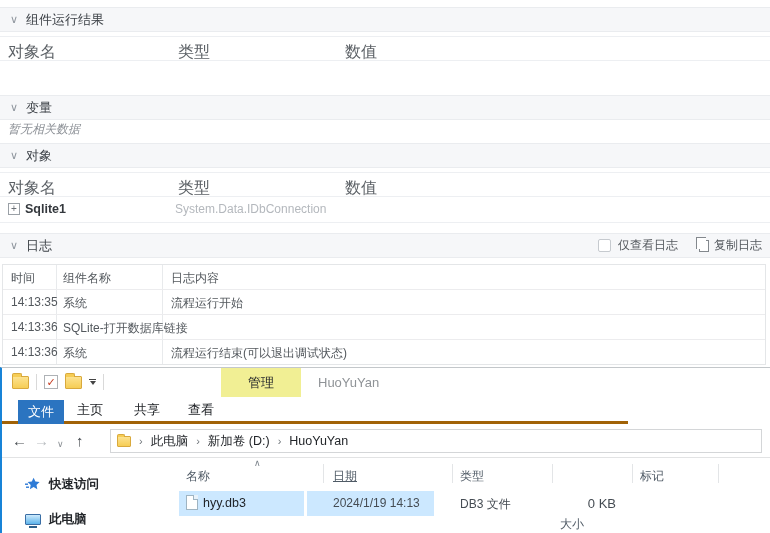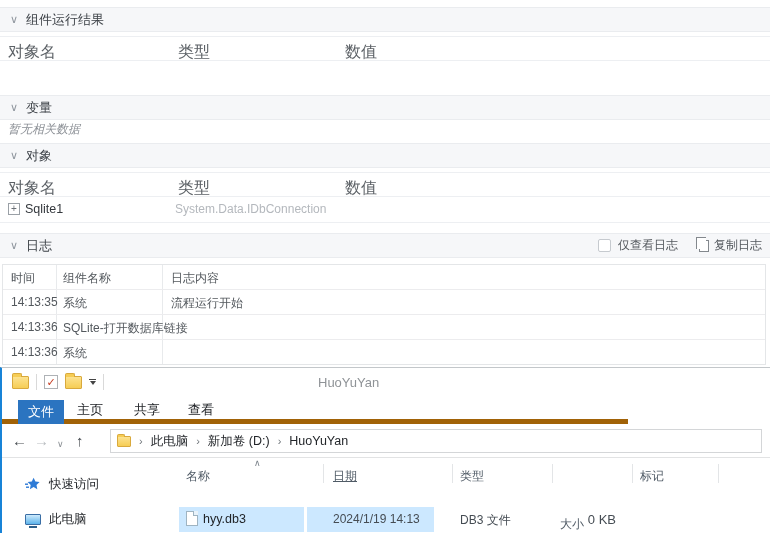--- a/index.html
+++ b/index.html
@@ -16,21 +16,21 @@
 
   .tbl-head { position:absolute; left:0; width:770px; height:25px;
               border-top:1px solid #edeff2; border-bottom:1px solid #edeff2; }
   .tbl-head span, .cell { position:absolute; top:5px; font-size:16px; color:#5c6166; white-space:nowrap; }
 
   .empty-note { position:absolute; left:8px; top:121px; font-size:12px; color:#8c9096; font-style:italic; }
 
   .obj-row { position:absolute; left:0; top:198px; width:770px; height:25px; border-bottom:1px solid #edeff2; }
   .expand-ic { position:absolute; left:8px; top:5px; width:12px; height:12px; border:1px solid #9aa0a6;
                color:#6b7076; font-size:10px; line-height:10px; text-align:center; background:#fff; }
-  .obj-name { position:absolute; left:25px; top:4px; font-size:12.5px; color:#34383d; }
+  .obj-name { position:absolute; left:25px; top:4px; font-size:12.5px; color:#34383d;font-weight:bold; }
   .obj-type { position:absolute; left:175px; top:4px; font-size:12px; color:#b4b8bd; }
 
   .log-controls { position:absolute; right:8px; top:237px; display:flex; align-items:center; gap:7px; }
   .chkbox { width:13px; height:13px; border:1px solid #c6cacf; border-radius:2px; background:#fff; cursor:pointer; }
   .log-controls .t { font-size:12px; color:#52575c; }
   .copy-btn { display:flex; align-items:center; gap:5px; margin-left:14px; cursor:pointer; }
   .copy-ic { position:relative; width:10px; height:12px; border:1px solid #83888d; background:#fff; }
   .copy-ic::before { content:""; position:absolute; left:-4px; top:-4px; width:9px; height:11px;
                      border:1px solid #83888d; border-right:none; border-bottom:none; background:#fff; }
 
@@ -57,51 +57,51 @@
   .qcheck { width:14px; height:14px; border:1px solid #aeb2b6; background:#fff; color:#c4391f;
             font-size:11px; line-height:12px; text-align:center; }
   .qdrop { display:flex; flex-direction:column; align-items:center; gap:1px; cursor:pointer; }
   .qdrop .bar { width:7px; height:1px; background:#444; }
   .qdrop .tri { width:0; height:0; border-left:3.5px solid transparent; border-right:3.5px solid transparent; border-top:4px solid #444; }
 
   .manage-tab { position:absolute; left:219px; top:0; width:80px; height:29px; background:#f1ef94;
                 display:flex; align-items:center; justify-content:center; font-size:13px; color:#23262a; cursor:pointer; }
   .win-title { position:absolute; left:316px; top:7px; font-size:13px; color:#8f9397; }
 
-  .menu-row { position:absolute; left:0; top:29px; width:626px; height:27px; border-bottom:5px solid #a16207; }
+  .menu-row { position:absolute; left:0; top:29px; width:626px; height:27px; border-bottom:3px solid #a16207; }
   .file-btn { position:absolute; left:16px; top:3px; width:46px; height:24px; background:#2b74c0; color:#fff;
               font-size:13px; display:flex; align-items:center; justify-content:center; cursor:pointer; }
   .rtab { position:absolute; top:0; height:26px; display:flex; align-items:center; justify-content:center;
           font-size:13px; color:#23262a; cursor:pointer; }
   .ctx-tab { position:absolute; left:221px; top:0; width:78px; height:27px; background:#fff;
              border-left:1px solid #d4d4d4; border-right:1px solid #d4d4d4;
              display:flex; align-items:center; justify-content:center; font-size:13px; color:#23262a; cursor:pointer; }
 
   .addr-row { position:absolute; left:0; top:56px; width:768px; height:34px; border-bottom:1px solid #e2e3e4; }
   .nav-ic { position:absolute; top:8px; font-size:15px; line-height:17px; cursor:pointer; }
   .addr-box { position:absolute; left:108px; top:5px; right:8px; height:24px; border:1px solid #d4d6d8;
               background:#fff; display:flex; align-items:center; padding-left:6px; }
   .addr-box .sm-folder { width:14px; height:11px; }
   .addr-box .sm-folder::before { width:6px; height:2px; top:-3px; }
   .crumb-sep { color:#6e7479; font-size:11px; margin:0 8px; }
   .crumb { font-size:12.5px; color:#23262a; cursor:pointer; white-space:nowrap; }
 
   .main-area { position:absolute; left:0; top:91px; width:768px; height:75px; }
   .side-item { position:absolute; left:0; width:166px; height:22px; display:flex; align-items:center; cursor:pointer; }
-  .side-item .txt { font-size:12.5px; color:#23262a; margin-left:8px; }
+  .side-item .txt { font-size:12.5px; color:#23262a; margin-left:8px;font-weight:bold; }
   .side-item .ic { margin-left:23px; width:16px; height:16px; display:flex; align-items:center; justify-content:center; }
   .pc-ic { position:relative; width:16px; height:11px; border:1px solid #3a6ea5;
            background:linear-gradient(#cdeafc,#5db3ea); border-radius:1px; }
   .pc-ic::after { content:""; position:absolute; left:3px; bottom:-4px; width:8px; height:2px; background:#2c5f8a; }
 
   .col-head { position:absolute; top:9px; font-size:12px; color:#505b66; white-space:nowrap; cursor:pointer; }
   .col-sep { position:absolute; top:5px; width:1px; height:19px; background:#e3e5e7; }
   .sort-caret { position:absolute; left:252px; top:-1px; font-size:9px; color:#7a828a; }
 
-  .file-row { position:absolute; left:0; top:31px; width:768px; height:27px; cursor:pointer;margin-top:16px; }
+  .file-row { position:absolute; left:0; top:31px; width:768px; height:27px; cursor:pointer; }
   .hl-seg { position:absolute; top:1px; height:25px; background:#cce8ff; }
   .file-ic { position:absolute; left:184px; top:5px; width:12px; height:15px; background:#fff;
              border:1px solid #9fb4c2; }
   .file-ic::before { content:""; position:absolute; right:-1px; top:-1px; width:4px; height:4px;
              background:#e8f2fa; border-left:1px solid #9fb4c2; border-bottom:1px solid #9fb4c2; }
   .f-name { position:absolute; left:201px; top:6px; font-size:12.5px; color:#1e2125; }
   .f-date { position:absolute; left:331px; top:6px; font-size:12px; color:#454c53; }
   .f-type { position:absolute; left:458px; top:6px; font-size:12px; color:#454c53; }
   .f-size { position:absolute; left:538px; top:6px; width:76px; text-align:right; font-size:13px; color:#454c53; }
 </style>
@@ -169,38 +169,40 @@
         <span class="c-comp">系统</span>
         <span class="c-cont">流程运行开始</span>
       </div>
       <div class="lt-row lt-r">
         <span class="c-time">14:13:36</span>
         <span class="c-comp">SQLite-打开数据库链接</span>
       </div>
       <div class="lt-row lt-r">
         <span class="c-time">14:13:36</span>
         <span class="c-comp">系统</span>
+        <span class="c-cont">流程运行结束(可以退出调试状态)</span>
       </div>
     </div>
   </div>
 
   <div id="explorer">
 
     <div class="qat">
       <span class="folder-ic"></span>
       <span class="qat-sep"></span>
       <span class="qcheck">✓</span>
       <span class="folder-ic"></span>
       <span class="qdrop">
         <span class="bar"></span>
           <span class="tri"></span>
       </span>
       <span class="qat-sep"></span>
     </div>
 
+    <div class="manage-tab">管理</div>
     <div class="win-title">HuoYuYan</div>
 
     <div class="menu-row">
       <div class="file-btn">文件</div>
       <div class="rtab" style="left:66px;width:44px;">主页</div>
       <div class="rtab" style="left:123px;width:44px;">共享</div>
       <div class="rtab" style="left:177px;width:44px;">查看</div>
     </div>
 
     <div class="addr-row">

